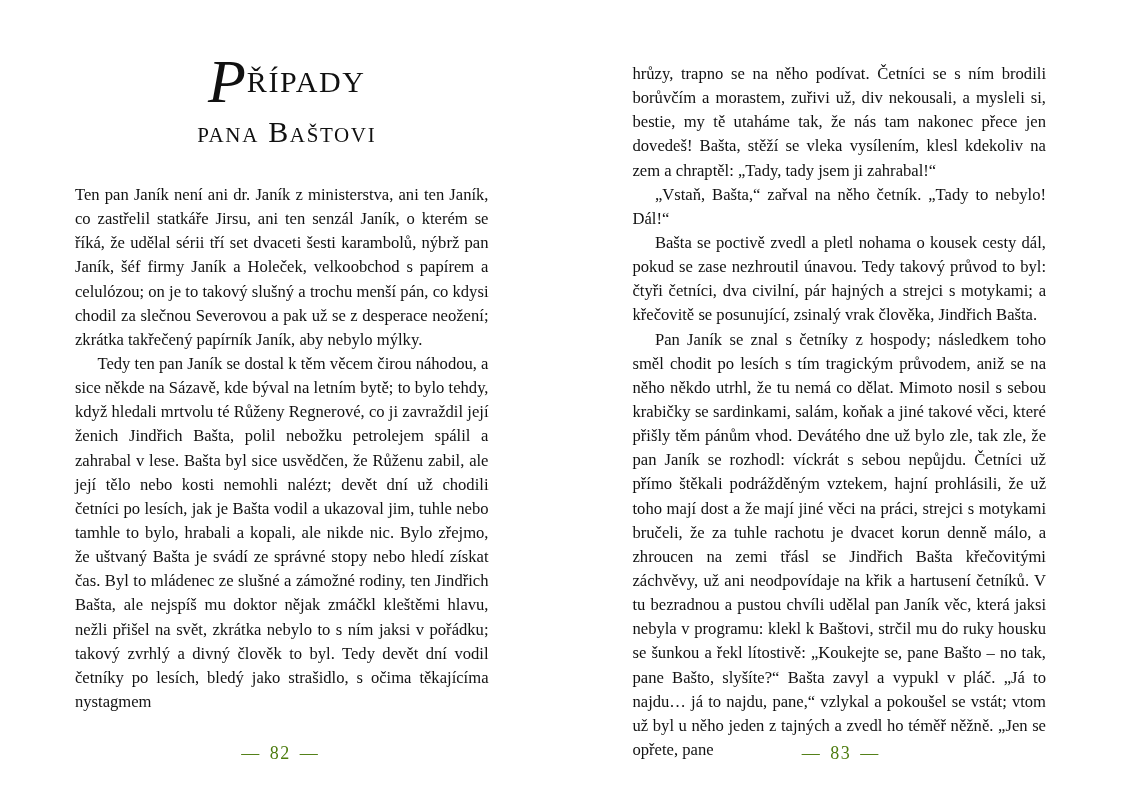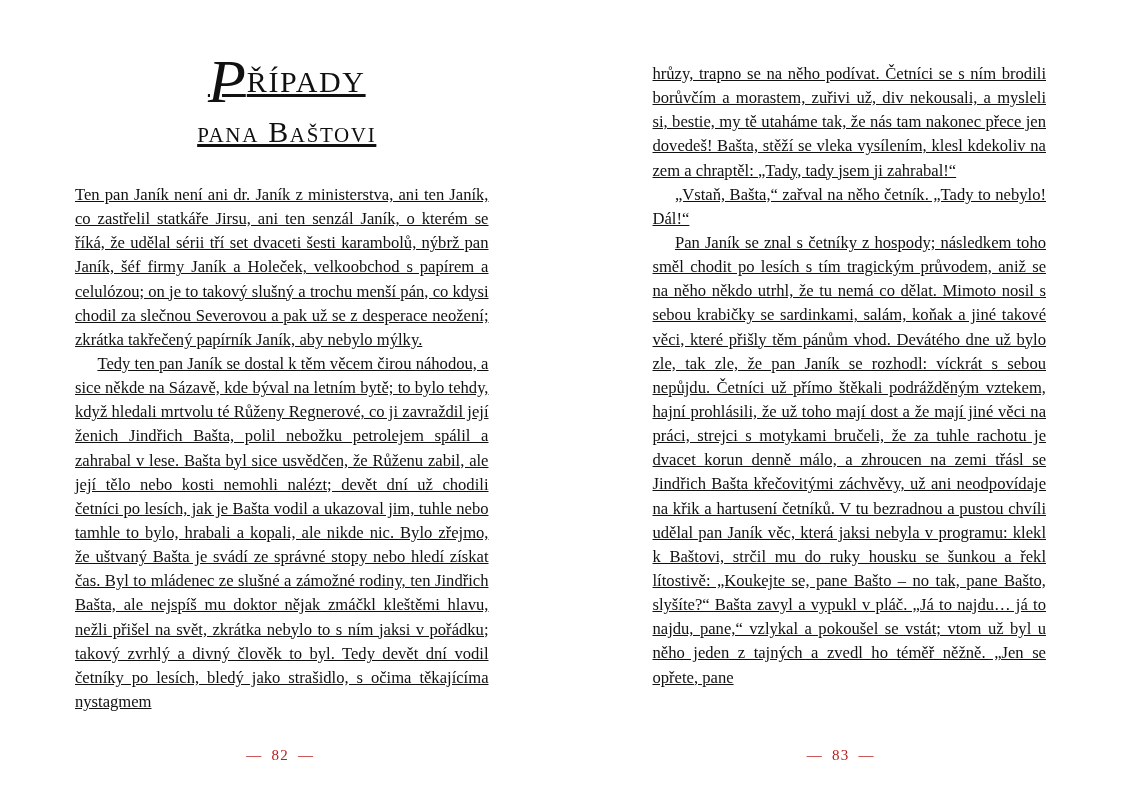--- a/index.html
+++ b/index.html
@@ -13,21 +13,20 @@
     overflow: hidden;
     font-family: "Liberation Serif", serif;
     color: #111111;
   }
   .spread {
     position: relative;
     width: 1121px;
     height: 800px;
     display: flex;
     box-sizing: border-box;
-    text-decoration: underline;
   }
   .page {
     position: relative;
     box-sizing: border-box;
     width: 560.5px;
     height: 800px;
   }
   .page-left  { padding: 60px 72px 40px 75px; }
   .page-right { padding: 60px 75px 40px 72px; }
 
@@ -67,32 +66,31 @@
   }
   .body-text p {
     margin: 0;
     text-indent: 0;
   }
   .body-text p + p {
     text-indent: 1.35em;
   }
   .top-cont {
     margin-top: 2px;
-    margin-left: 20px;
   }
 
   .folio {
     position: absolute;
     bottom: 36px;
     left: 0;
     width: 100%;
     text-align: center;
-    font-size: 15px;
+    font-size: 18px;
     letter-spacing: 0.08em;
-    color: #b91c1c;
+    color: #4d7c0f;
   }
   .folio .dash { padding: 0 9px; }
 </style>
 </head>
 <body>
 
 <div class="spread">
 
   <div class="page page-left">
 
@@ -109,20 +107,21 @@
     <div class="folio">
       <span class="dash">—</span><span>82</span><span class="dash">—</span>
     </div>
   </div>
 
   <div class="page page-right">
 
     <div class="body-text top-cont">
       <p>hrůzy, trapno se na něho podívat. Četníci se s ním brodili borůvčím a morastem, zuřivi už, div nekousali, a mysleli si, bestie, my tě utaháme tak, že nás tam nakonec přece jen dovedeš! Bašta, stěží se vleka vysílením, klesl kdekoliv na zem a chraptěl: „Tady, tady jsem ji zahrabal!“</p>
       <p>„Vstaň, Bašta,“ zařval na něho četník. „Tady to nebylo! Dál!“</p>
+      <p>Bašta se poctivě zvedl a pletl nohama o kousek cesty dál, pokud se zase nezhroutil únavou. Tedy takový průvod to byl: čtyři četníci, dva civilní, pár hajných a strejci s motykami; a křečovitě se posunující, zsinalý vrak člověka, Jindřich Bašta.</p>
       <p>Pan Janík se znal s četníky z hospody; následkem toho směl chodit po lesích s tím tragickým průvodem, aniž se na něho někdo utrhl, že tu nemá co dělat. Mimoto nosil s sebou krabičky se sardinkami, salám, koňak a jiné takové věci, které přišly těm pánům vhod. Devátého dne už bylo zle, tak zle, že pan Janík se rozhodl: víckrát s sebou nepůjdu. Četníci už přímo štěkali podrážděným vztekem, hajní prohlásili, že už toho mají dost a že mají jiné věci na práci, strejci s motykami bručeli, že za tuhle rachotu je dvacet korun denně málo, a zhroucen na zemi třásl se Jindřich Bašta křečovitými záchvěvy, už ani neodpovídaje na křik a hartusení četníků. V tu bezradnou a pustou chvíli udělal pan Janík věc, která jaksi nebyla v programu: klekl k Baštovi, strčil mu do ruky housku se šunkou a řekl lítostivě: „Koukejte se, pane Bašto – no tak, pane Bašto, slyšíte?“ Bašta zavyl a vypukl v pláč. „Já to najdu… já to najdu, pane,“ vzlykal a pokoušel se vstát; vtom už byl u něho jeden z tajných a zvedl ho téměř něžně. „Jen se opřete, pane</p>
     </div>
 
     <div class="folio">
       <span class="dash">—</span><span>83</span><span class="dash">—</span>
     </div>
   </div>
 
 </div>
 

